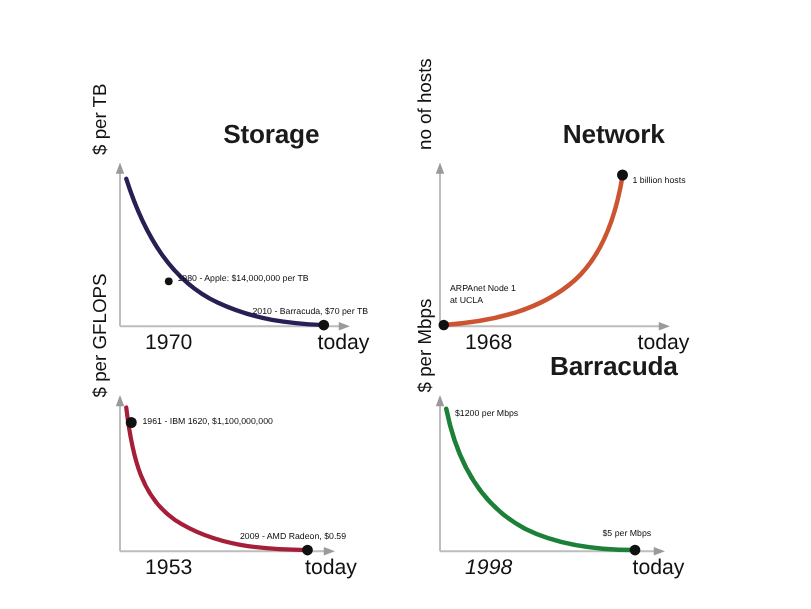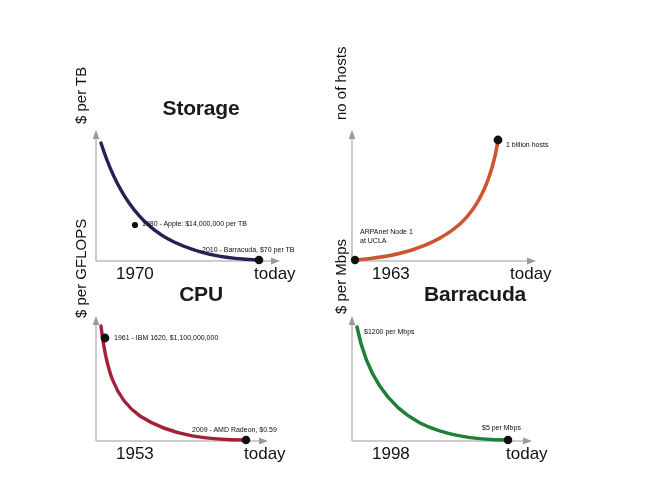--- a/index.html
+++ b/index.html
@@ -19,21 +19,21 @@
     inset: 0;
   }
   .panel {
     position: absolute;
     width: 290px;
     height: 190px;
   }
   .panel-title {
     position: absolute;
     top: 0;
-    left: 0;
+    left: 16px;
     width: 290px;
     text-align: center;
     font-size: 21px;
     font-weight: bold;
     color: #1a1a1a;
     letter-spacing: -0.2px;
   }
   .plot {
     position: absolute;
     top: 28px;
@@ -91,42 +91,42 @@
       </svg>
       <div class="ylabel" style="left:16px; top:0px; height:0;">$ per TB</div>
       <div class="xtick" style="left:28px; top:140px;">1970</div>
       <div class="xtick" style="left:166px; top:140px;">today</div>
       <div class="annot" style="left:86px; top:95px;">1980 - Apple: $14,000,000 per TB</div>
       <div class="annot" style="left:146px; top:121px;">2010 - Barracuda, $70 per TB</div>
     </div>
   </div>
 
   <div class="panel" style="left:330px; top:96px;">
+    <div class="panel-title">Network</div>
     <div class="plot">
       <svg width="290" height="162" viewBox="0 0 290 162">
         <line x1="22" y1="14" x2="22" y2="137" stroke="#bdbdbd" stroke-width="1.6"></line>
         <polygon points="22,6 18.6,15 25.4,15" fill="#9a9a9a"></polygon>
         <line x1="22" y1="137" x2="198" y2="137" stroke="#bdbdbd" stroke-width="1.6"></line>
         <polygon points="206,137 197,133.6 197,140.4" fill="#9a9a9a"></polygon>
 
         <path d="M25,136 C66,133 103,124 130,100 C152,80 163,47 168,17" fill="none" stroke="#cc5430" stroke-width="3.6" stroke-linecap="round"></path>
         <circle cx="25" cy="136" r="4.2" fill="#111111"></circle>
         <circle cx="168" cy="16" r="4.4" fill="#111111"></circle>
       </svg>
       <div class="ylabel" style="left:2px; top:-4px; height:0;">no of hosts</div>
-      <div class="xtick" style="left:10px; top:140px;">1963</div>
+      <div class="xtick" style="left:10px; top:140px;">1968</div>
       <div class="xtick" style="left:148px; top:140px;">today</div>
       <div class="annot" style="left:30px; top:103px;">ARPAnet Node 1</div>
       <div class="annot" style="left:30px; top:112px;">at UCLA</div>
       <div class="annot" style="left:176px; top:16px;">1 billion hosts</div>
     </div>
   </div>
 
   <div class="panel" style="left:56px; top:282px;">
-    <div class="panel-title">CPU</div>
     <div class="plot">
       <svg width="290" height="162" viewBox="0 0 290 162">
         <line x1="40" y1="14" x2="40" y2="131" stroke="#bdbdbd" stroke-width="1.6"></line>
         <polygon points="40,6 36.6,15 43.4,15" fill="#9a9a9a"></polygon>
         <line x1="40" y1="131" x2="204" y2="131" stroke="#bdbdbd" stroke-width="1.6"></line>
         <polygon points="212,131 203,127.6 203,134.4" fill="#9a9a9a"></polygon>
         <path d="M45,16 C50,58 58,88 84,106 C116,127 156,130 190,130" fill="none" stroke="#a61f38" stroke-width="3.4" stroke-linecap="round"></path>
         <circle cx="49" cy="28" r="4.4" fill="#111111"></circle>
         <circle cx="190" cy="130" r="4.3" fill="#111111"></circle>
       </svg>
@@ -143,20 +143,20 @@
     <div class="plot">
       <svg width="290" height="162" viewBox="0 0 290 162">
         <line x1="22" y1="14" x2="22" y2="131" stroke="#bdbdbd" stroke-width="1.6"></line>
         <polygon points="22,6 18.6,15 25.4,15" fill="#9a9a9a"></polygon>
         <line x1="22" y1="131" x2="194" y2="131" stroke="#bdbdbd" stroke-width="1.6"></line>
         <polygon points="202,131 193,127.6 193,134.4" fill="#9a9a9a"></polygon>
         <path d="M27,17 C36,62 56,95 90,113 C118,127 151,130 178,130" fill="none" stroke="#1d8039" stroke-width="3.6" stroke-linecap="round"></path>
         <circle cx="178" cy="130" r="4.3" fill="#111111"></circle>
       </svg>
       <div class="ylabel" style="left:2px; top:4px; height:0;">$ per Mbps</div>
-      <div class="xtick" style="left:10px; top:134px;">1998</div>
+      <div class="xtick" style="left:10px; top:134px;font-style:italic;">1998</div>
       <div class="xtick" style="left:144px; top:134px;">today</div>
       <div class="annot" style="left:34px; top:17px;">$1200 per Mbps</div>
       <div class="annot" style="left:152px; top:113px;">$5 per Mbps</div>
     </div>
   </div>
 
 </div>
 
 </body></html>

